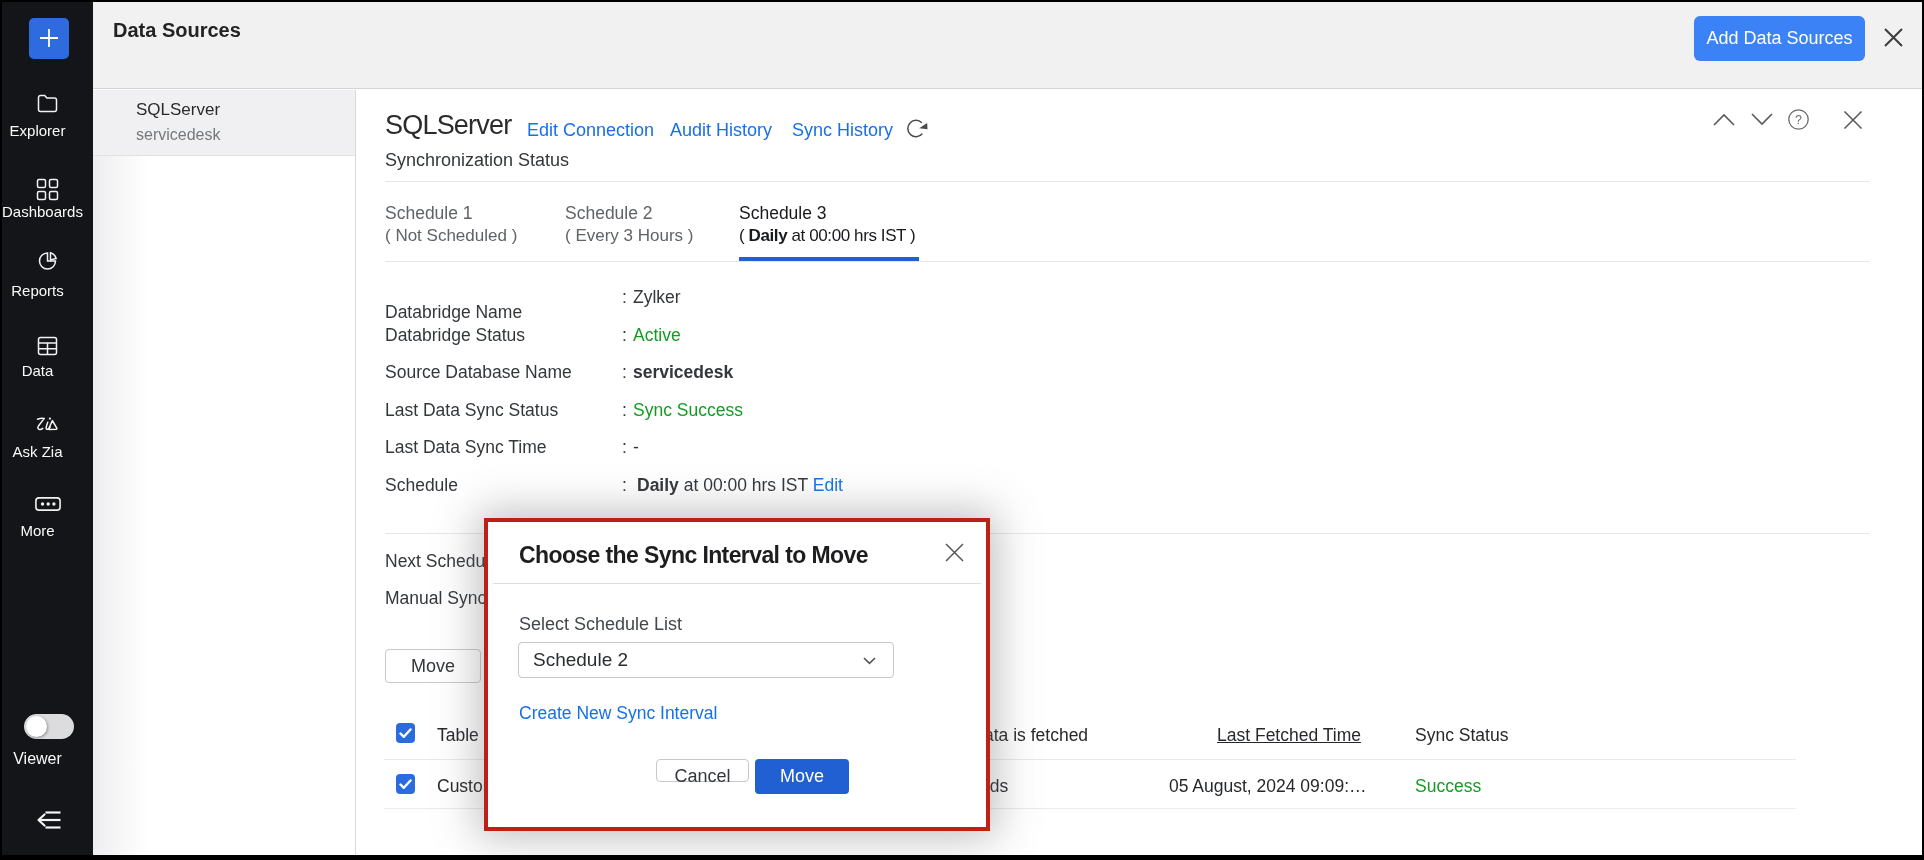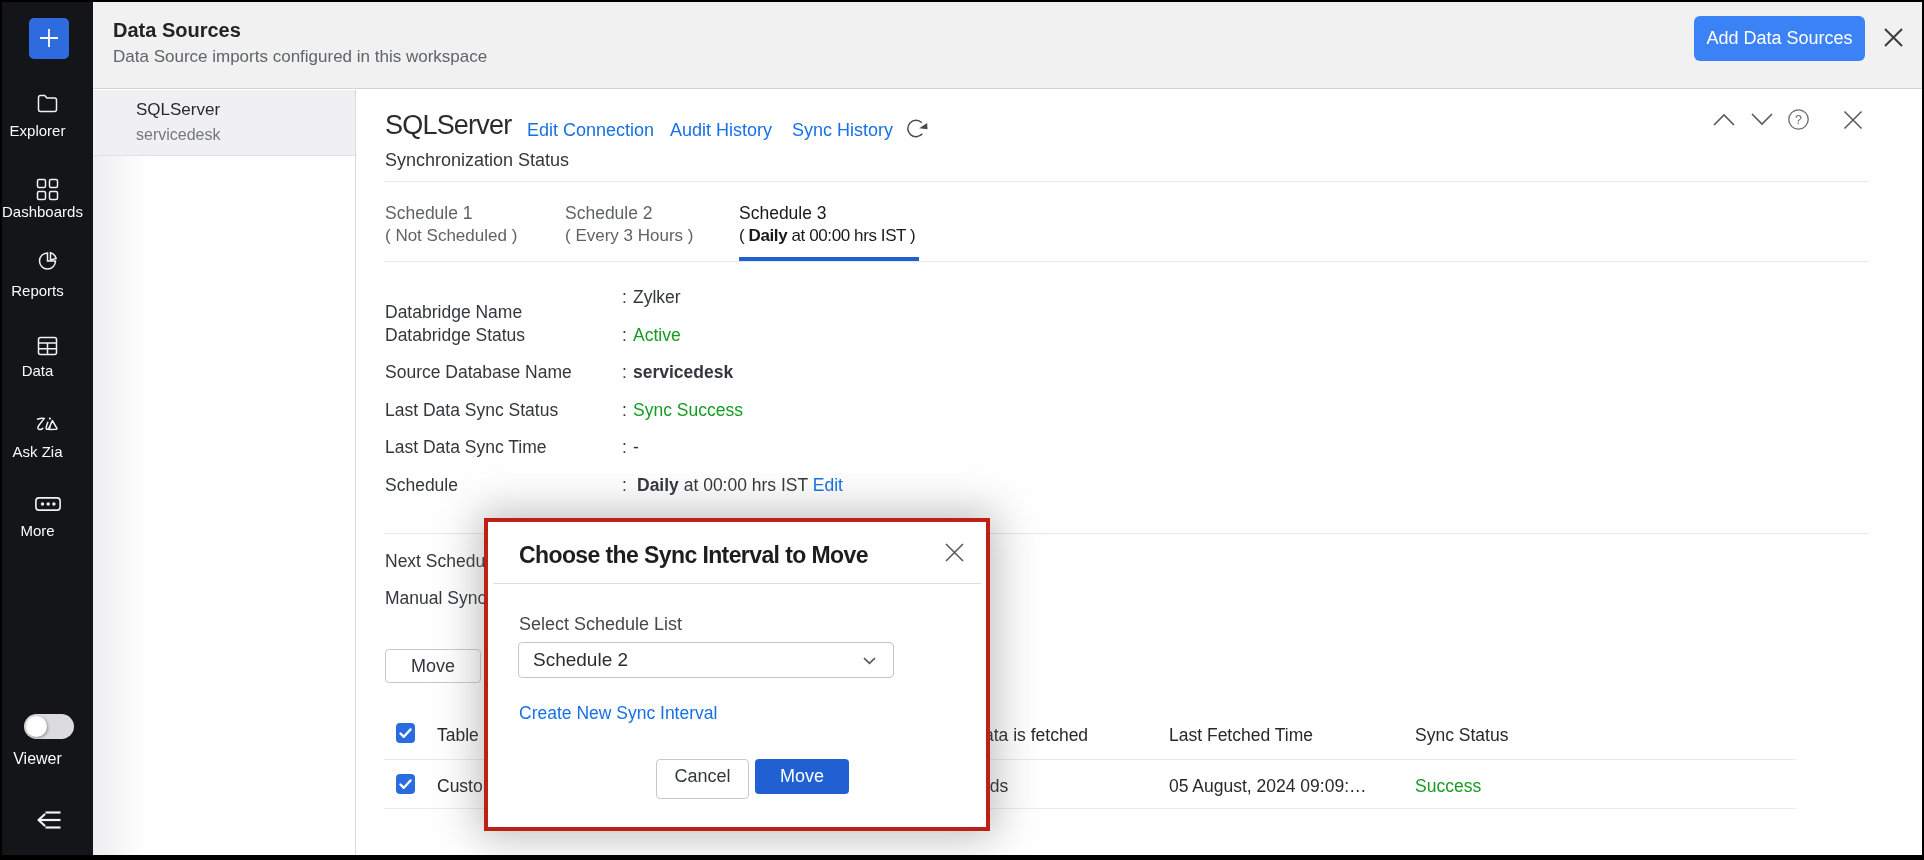--- a/index.html
+++ b/index.html
@@ -47,21 +47,21 @@
 #movebtn { left:28px; top:559px; width:96px; height:34px; border:1px solid #c9c9c9; border-radius:4px; font-size:18px; color:#33373c; text-align:center; line-height:33px; }
 
 #modal-red { left:484px; top:518px; width:506px; height:313px; border:4px solid #bf2015; z-index:20; box-shadow:0 0 40px 6px rgba(110,110,110,.45); }
 #modal { left:488px; top:522px; width:498px; height:305px; background:#fff; border-radius:8px; z-index:21; }
 #m-title { left:31px; top:20px; font-size:23px; letter-spacing:-0.6px; font-weight:bold; color:#1d1d1f; }
 #m-line { left:5px; top:61px; width:488px; height:1px; background:#dedede; }
 #m-sellab { left:31px; top:92px; font-size:18px; color:#43474c; }
 #m-select { left:30px; top:120px; width:376px; height:36px; border:1px solid #c6c6c6; border-radius:4px; }
 #m-seltext { left:45px; top:127px; font-size:19px; color:#2a2d31; }
 #m-link { left:31px; top:181px; font-size:17.5px; }
-#m-cancel { left:168px; top:237px; width:93px; height:40px; border:1px solid #c9c9c9; border-radius:4px; font-size:18px; color:#33373c; text-align:center; line-height:33px; }
+#m-cancel { left:168px; top:237px; width:93px; height:23px; border:1px solid #c9c9c9; border-radius:4px; font-size:18px; color:#33373c; text-align:center; line-height:33px; }
 #m-move { left:267px; top:237px; width:94px; height:35px; background:#2160d3; border-radius:4px; font-size:18px; color:#fff; text-align:center; line-height:35px; }
 svg { display:block; }
 .blue { color:#1771e6 !important; }
 .green { color:#149c22 !important; }
 </style>
 </head>
 <body>
 <div id="sidebar" class="abs">
   <div id="plusbtn" class="abs">
       <svg width="24" height="24" viewBox="0 0 24 24">
@@ -134,21 +134,20 @@
           <path d="M10.5 18.5 h15"></path>
           <path d="M4 11 h21.5"></path>
           <path d="M9.5 5.5 L3.5 11 l6 5.5" stroke-linejoin="round" stroke-linecap="round"></path>
         </g>
       </svg>
     </div>
 </div>
 
 <div id="header" class="abs">
   <div id="hd-title" class="abs">Data Sources</div>
-  <div id="hd-sub" class="abs">Data Source imports configured in this workspace</div>
   <div id="addbtn" class="abs">Add Data Sources</div>
   <div class="abs" style="left:1790px; top:25px;">
       <svg width="21" height="21" viewBox="0 0 21 21">
         <path d="M2 2 L19 19 M19 2 L2 19" stroke="#3c3c3c" stroke-width="2"></path>
       </svg>
     </div>
 </div>
 
 <div id="listpanel" class="abs">
   <div class="abs" style="left:0; top:66px; width:55px; height:699px; background:linear-gradient(to right,#eeeef0,rgba(255,255,255,0));"></div>
@@ -228,21 +227,21 @@
   <div class="abs lab" style="top:498px;">Manual Sync Done</div>
   <div id="movebtn" class="abs">Move</div>
 
   <div class="abs cb" style="left:39px; top:633px;">
       <svg width="13" height="11" viewBox="0 0 13 11" style="margin:4.5px auto 0;">
         <path d="M1.5 5.5 L4.8 8.8 L11.5 1.5" fill="none" stroke="#fff" stroke-width="2.4" stroke-linecap="round" stroke-linejoin="round"></path>
       </svg>
     </div>
   <div class="abs th" style="left:80px; top:635px;">Table Name</div>
   <div class="abs th" style="left:627px; top:635px;">ata is fetched</div>
-  <div class="abs th" style="left:812px; top:635px;">Last Fetched Time</div>
+  <div class="abs th" style="left:860px; top:635px;text-decoration:underline;">Last Fetched Time</div>
   <div class="abs th" style="left:1058px; top:635px;">Sync Status</div>
   <div class="abs hline" style="left:27px; top:669px; width:1412px; background:#e9e9e9;"></div>
   <div class="abs cb" style="left:39px; top:684px;">
       <svg width="13" height="11" viewBox="0 0 13 11" style="margin:4.5px auto 0;">
         <path d="M1.5 5.5 L4.8 8.8 L11.5 1.5" fill="none" stroke="#fff" stroke-width="2.4" stroke-linecap="round" stroke-linejoin="round"></path>
       </svg>
     </div>
   <div class="abs td" style="left:80px; top:686px;">CustomerRecords</div>
   <div class="abs td" style="left:627px; top:686px;">rds</div>
   <div class="abs td" style="left:812px; top:686px;">05 August, 2024 09:09:…</div>

